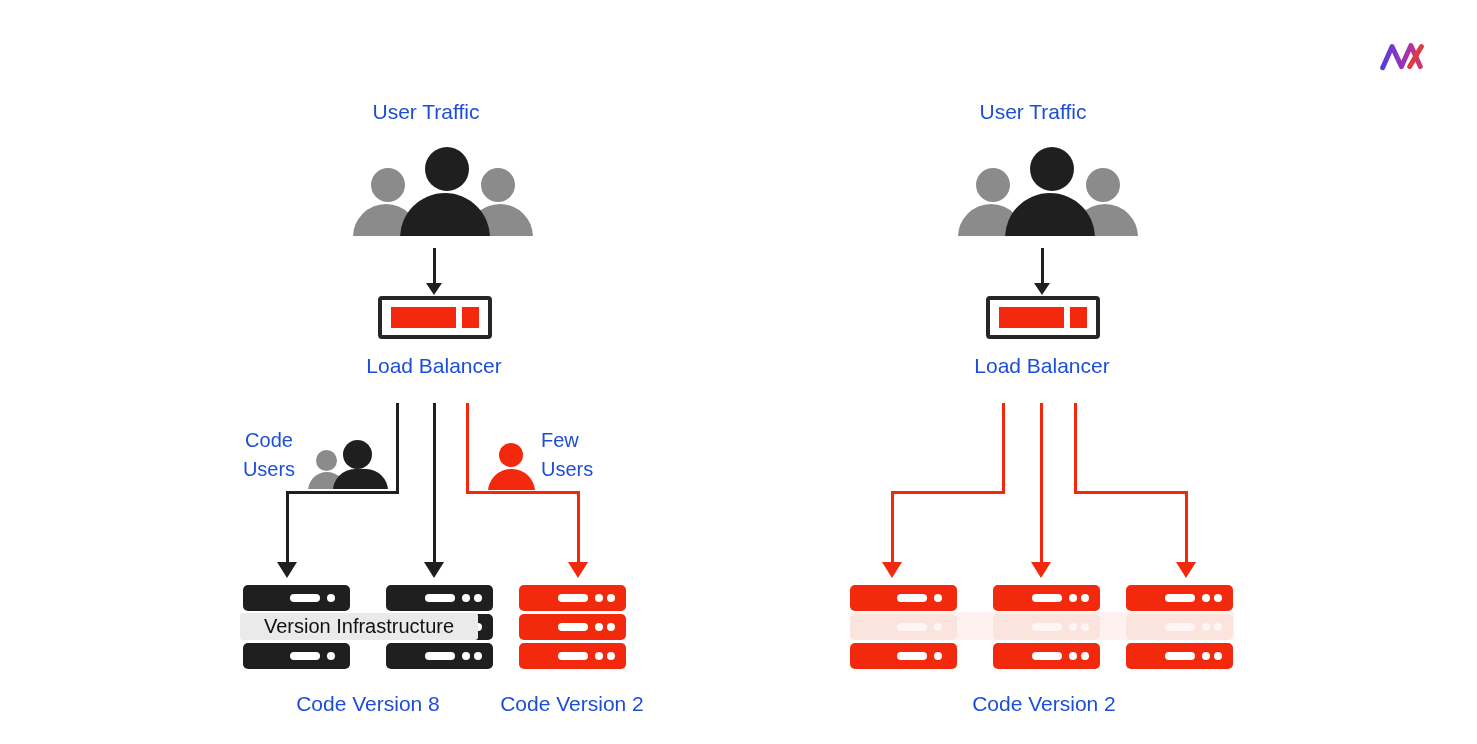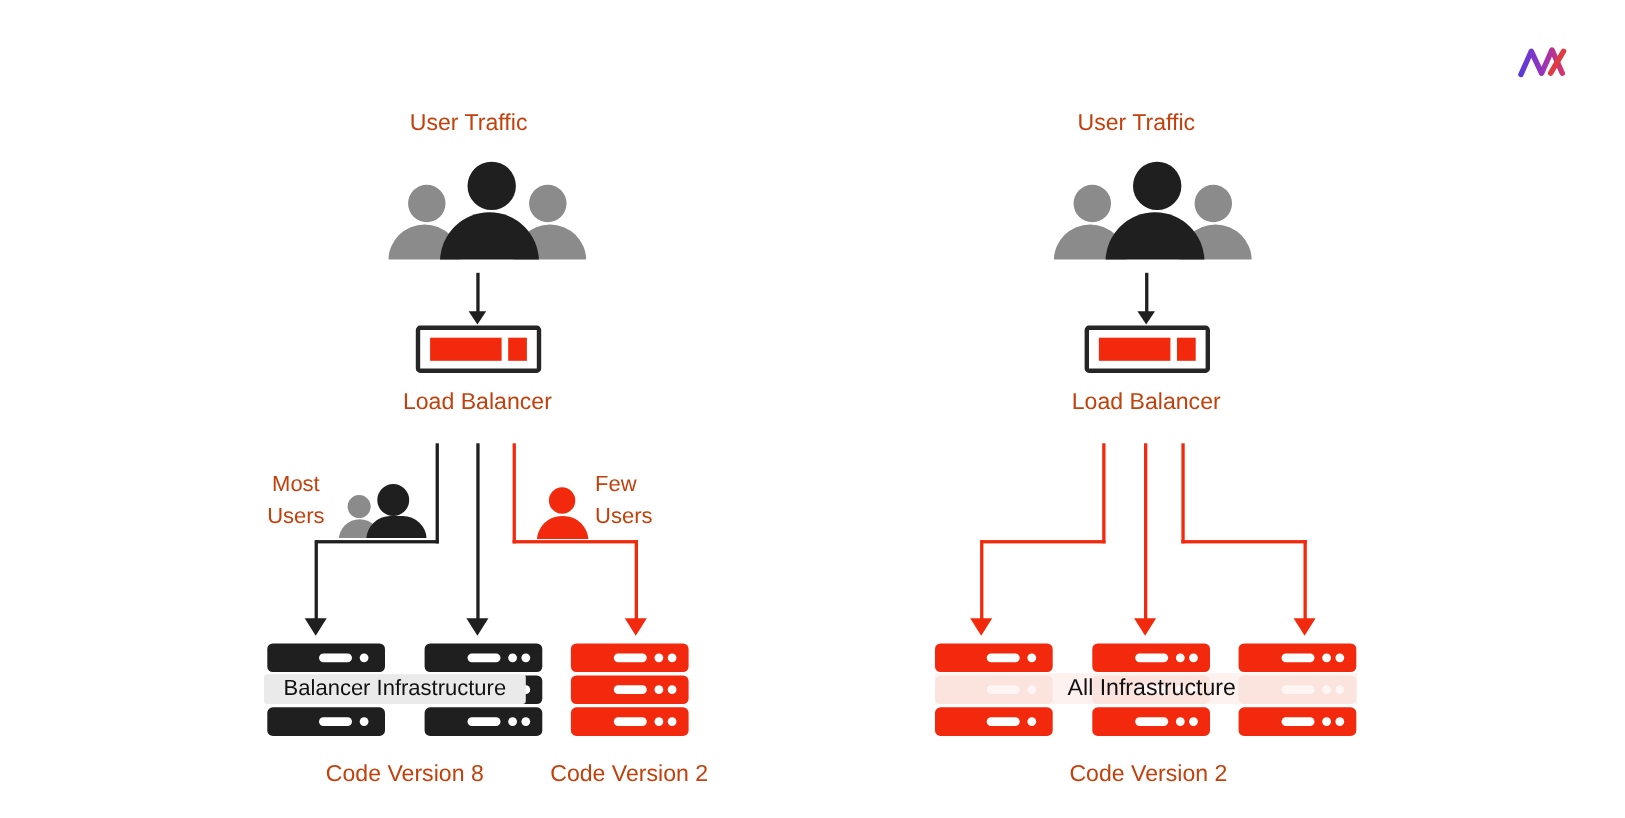--- a/index.html
+++ b/index.html
@@ -10,21 +10,21 @@
     --pale-red-row:#FBE3DE;
     --pale-red-band:#FDF2F0;
     --logo-navy:#171732;
   }
   html,body{margin:0;padding:0;background:#ffffff;}
   .canvas{
     position:relative;width:1477px;height:744px;background:#ffffff;overflow:hidden;
     font-family:"Liberation Sans", sans-serif;color:#1a1a1a;
   }
   .abs{position:absolute;}
-  .label{font-size:21px;color:#c2410c;text-align:center;white-space:nowrap;}
+  .label{font-size:21px;color:#1d4ed8;text-align:center;white-space:nowrap;}
   .label.small{font-size:20px;line-height:29px;}
 
   
   .vline{position:absolute;width:3px;background:var(--ink-black);}
   .hline{position:absolute;height:3px;background:var(--ink-black);}
   .vline.red,.hline.red{background:var(--accent-red);}
   .arrowhead{position:absolute;width:0;height:0;
     border-left:10px solid transparent;border-right:10px solid transparent;
     border-top:16px solid var(--ink-black);}
   .arrowhead.red{border-top-color:var(--accent-red);}
@@ -111,21 +111,21 @@
 
   <div class="vline" style="left:433px;top:403px;height:162px;"></div>
   <div class="arrowhead" style="left:424px;top:562px;"></div>
 
   <div class="vline red" style="left:466px;top:403px;height:91px;"></div>
   <div class="hline red" style="left:466px;top:491px;width:114px;"></div>
   <div class="vline red" style="left:577px;top:491px;height:74px;"></div>
   <div class="arrowhead red" style="left:568px;top:562px;"></div>
 
   <div class="abs label small" style="left:234px;top:426px;width:70px;">
-    <div>Most</div>
+    <div>Code</div>
     <div>Users</div>
   </div>
   <div class="icon-clip" style="left:306px;top:432px;width:82px;height:57px;">
     <div class="head fill-gray" style="left:10px;top:18px;width:21px;height:21px;"></div>
     <div class="pbody fill-gray" style="left:2px;top:40px;width:38px;height:20px;border-radius:19px 19px 0 0;"></div>
     <div class="head fill-ink" style="left:37px;top:8px;width:29px;height:29px;"></div>
     <div class="pbody fill-ink" style="left:27px;top:37px;width:55px;height:22px;border-radius:27px 27px 0 0;"></div>
   </div>
 
   <div class="icon-clip" style="left:487px;top:440px;width:50px;height:50px;">
@@ -180,21 +180,21 @@
         <span class="dot b"></span>
       </div>
     <div class="srow red two">
         <span class="dash"></span>
         <span class="dot a"></span>
         <span class="dot b"></span>
       </div>
   </div>
 
   <div class="band-left"></div>
-  <div class="band-text" style="left:239px;top:615px;width:240px;">Balancer Infrastructure</div>
+  <div class="band-text" style="left:239px;top:615px;width:240px;">Version Infrastructure</div>
 
   <div class="abs label" style="left:268px;top:692px;width:200px;">Code Version 8</div>
   <div class="abs label" style="left:472px;top:692px;width:200px;">Code Version 2</div>
 
   <div class="abs label" style="left:953px;top:100px;width:160px;">User Traffic</div>
 
   <div class="icon-clip" style="left:958px;top:143px;width:180px;height:93px;">
     <div class="head fill-gray" style="left:18px;top:25px;width:34px;height:34px;"></div>
     <div class="pbody fill-gray" style="left:0px;top:61px;width:66px;height:40px;border-radius:33px 33px 0 0;"></div>
     <div class="head fill-gray" style="left:128px;top:25px;width:34px;height:34px;"></div>
@@ -269,17 +269,16 @@
         <span class="dot a"></span>
         <span class="dot b"></span>
       </div>
     <div class="srow red two">
         <span class="dash"></span>
         <span class="dot a"></span>
         <span class="dot b"></span>
       </div>
   </div>
 
-  <div class="band-text" style="left:947px;top:614px;width:200px;font-size:21px;">All Infrastructure</div>
 
   <div class="abs label" style="left:944px;top:692px;width:200px;">Code Version 2</div>
 
 </div>
 
 </body></html>

